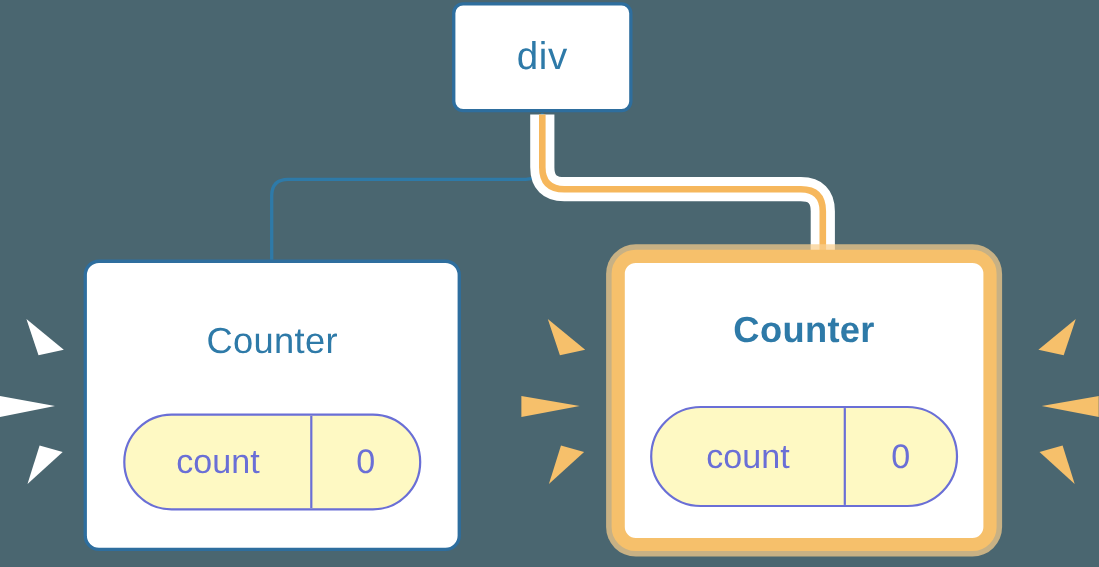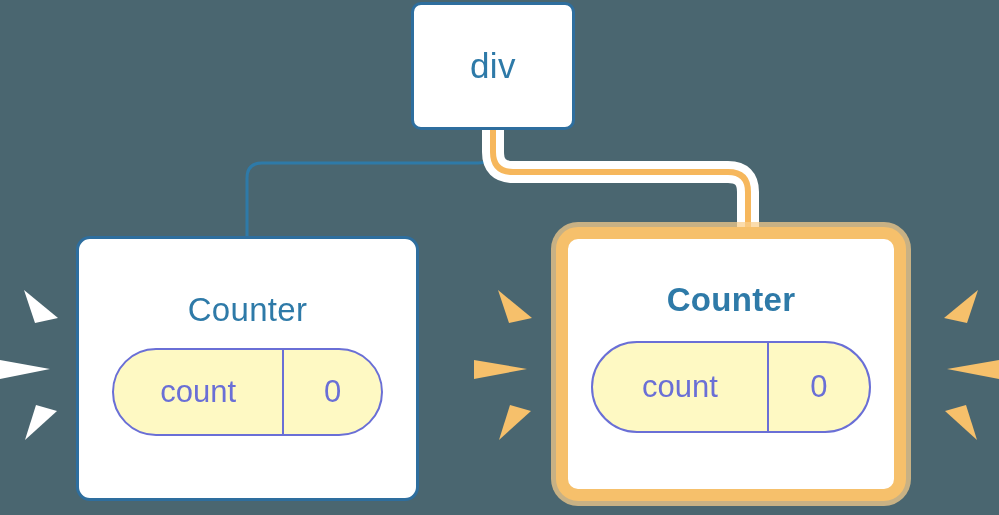--- a/index.html
+++ b/index.html
@@ -34,34 +34,35 @@
     box-sizing: border-box;
     display: flex;
     flex-direction: column;
     align-items: center;
   }
 
   .node-div {
     left: 411px;
     top: 2px;
     width: 164px;
-    height: 128px;
+    height: 100px;
     border: 3px solid #2e6e9e;
     border-radius: 10px;
     justify-content: center;
   }
   .node-div .node-title {
     font-size: 35px;
     color: #2e7aa8;
     font-weight: 400;
     letter-spacing: 0.5px;
   }
 
   .node-counter {
     border-radius: 14px;
+    gap: 28px;
   }
   .node-counter-left {
     left: 76px;
     top: 236px;
     width: 343px;
     height: 265px;
     border: 3px solid #2e6e9e;
   }
   .node-counter-right {
     left: 556px;

